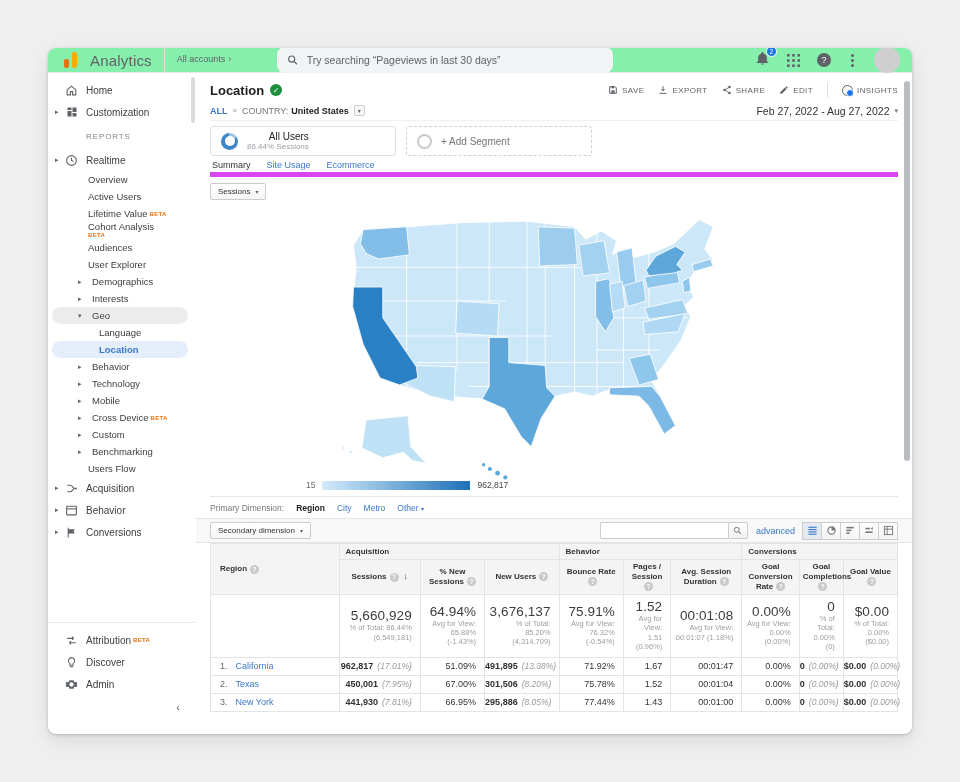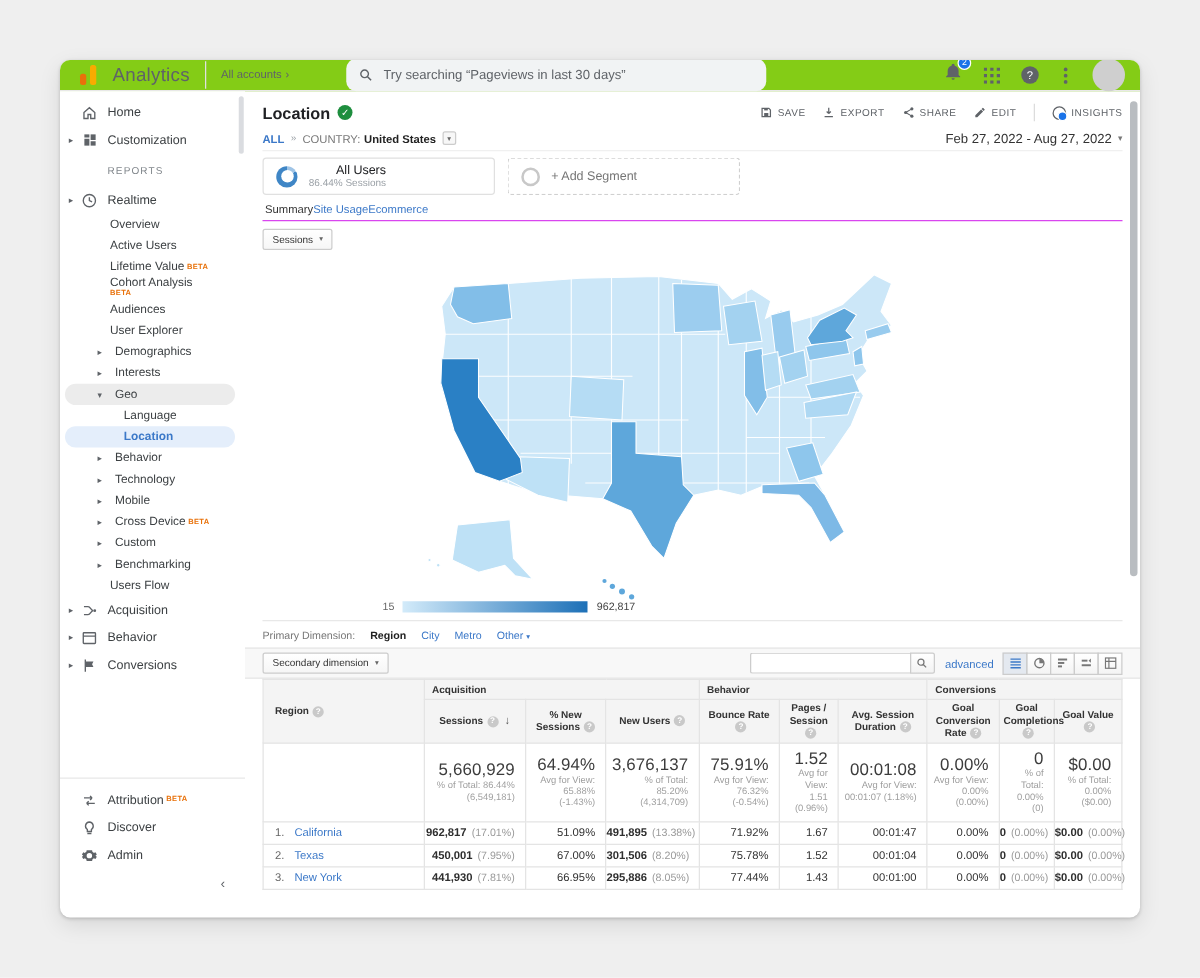--- a/index.html
+++ b/index.html
@@ -2,21 +2,21 @@
 <html><head>
 <meta charset="utf-8">
 <style>
   * { margin:0; padding:0; box-sizing:border-box; }
   html,body { width:960px; height:782px; background:#efefef; font-family:"Liberation Sans", sans-serif; overflow:hidden; }
   .stage { width:960px; height:782px; position:relative; }
   .window { position:absolute; left:48px; top:48px; width:864px; height:686px; background:#fff; border-radius:8px;
             box-shadow:0 1px 3px rgba(0,0,0,.18), 0 6px 18px rgba(0,0,0,.10); overflow:hidden; }
 
   
-  .topnav { height:25px; display:flex; align-items:center; padding:0 12px 0 14px; border-bottom:1px solid #e8e8e8; background:#84cc16; }
+  .topnav { height:25px; display:flex; align-items:center; padding:0 12px 0 14px; border-bottom:1px solid #e8e8e8; background:#86efac; }
   .logo { display:flex; align-items:center; gap:8px; cursor:pointer; }
   .logo-bars { position:relative; width:20px; height:18px; }
   .logo-bars .b1 { position:absolute; left:2px; bottom:1px; width:5px; height:9px; background:#e8710a; border-radius:2px; }
   .logo-bars .b2 { position:absolute; left:10px; bottom:1px; width:5px; height:16px; background:#f9ab00; border-radius:2px; }
   .logo-text { font-size:15px; color:#5f6368; letter-spacing:.2px; }
   .vdiv { width:1px; height:22px; background:#e0e0e0; margin:0 12px; }
   .account { font-size:9px; color:#5f6368; display:flex; align-items:flex-start; gap:3px; cursor:pointer; align-self:flex-start; margin-top:6px; }
   .account .chev { font-size:9px; }
   .searchbar { margin-left:46px; width:336px; height:26px; background:#f1f3f4; border-radius:8px; display:flex; align-items:center; padding:0 10px; gap:8px; }
   .searchbar input { border:none; outline:none; background:transparent; font-size:10.5px; color:#3c4043; width:100%; font-family:"Liberation Sans",sans-serif; }
@@ -84,21 +84,21 @@
   .seg-name { font-size:10px; color:#202124; line-height:1.15; }
   .seg-detail { font-size:8px; color:#9aa0a6; }
   .segadd { width:186px; height:30px; border:1.5px dashed #d0d0d0; border-radius:3px; display:flex; align-items:center; padding:0 10px; gap:9px; cursor:pointer; }
   .addcirc { width:15px; height:15px; border-radius:50%; border:2px solid #c8c8c8; flex:none; }
   .segadd .t { font-size:10px; color:#757575; }
 
   
   .row-tabs { height:17px; display:flex; align-items:flex-end; border-bottom:1px solid #dcdcdc; margin-top:4px; }
   .tab-active { font-size:9.5px; font-weight:bold; color:#333; background:#fff; border:1px solid #dcdcdc; border-bottom:1px solid #fff; padding:3px 9px 3px 9px; border-radius:2px 2px 0 0; margin-bottom:-1px; cursor:pointer; }
   .tab-link { font-size:9.5px; color:#3b78c8; font-weight:bold; padding:3px 11px; cursor:pointer; }
-  .row-subtabs { height:19px; display:flex; align-items:center; font-size:9px; border-bottom:1px solid #d946ef; padding-left:2px; }
+  .row-subtabs { height:19px; display:flex; align-items:center; gap:16px; font-size:9px; border-bottom:5px solid #d946ef; padding-left:2px; }
   .st-on { color:#333; cursor:default; }
   .st-off { color:#3b78c8; cursor:pointer;text-align:center; }
 
   
   .row-metric { height:24px; display:flex; align-items:center; padding-top:4px; }
   .ddbtn { height:17px; border:1px solid #ccc; border-radius:2px; background:linear-gradient(#fff,#f6f6f6); font-size:8px; color:#333; display:inline-flex; align-items:center; gap:5px; padding:0 7px; cursor:pointer; }
   .ddbtn .arr { font-size:6px; color:#666; }
   .maparea { height:295px; position:relative; }
   .mapsvg { position:absolute; left:86px; top:2px; }
   .legend { position:absolute; left:96px; bottom:6px; display:flex; align-items:center; gap:7px;justify-content:center; }
@@ -133,21 +133,21 @@
   .q { display:inline-flex; width:9px; height:9px; border-radius:50%; background:#c9c9c9; color:#fff; font-size:6.5px; align-items:center; justify-content:center; vertical-align:middle; margin-left:3px; cursor:pointer; }
   .sorticon { font-size:9px; color:#555; margin-left:5px; }
   .totals td { padding:4px 8px 5px 4px; text-align:right; background:#fff; }
   .tv { font-size:13.5px; color:#3c3c3c; letter-spacing:.1px; }
   .ts { font-size:7.5px; color:#9e9e9e; line-height:1.25; }
   .datarow td { height:18px; font-size:9px; color:#333; text-align:right; padding-right:8px; background:#fff; }
   .datarow td.regcell { text-align:left; padding-left:9px; }
   .rank { color:#666; margin-right:8px; }
   .reglink { color:#3b78c8; text-decoration:none; cursor:pointer; }
   .num { font-weight:bold; color:#2f2f2f; }
-  .pct { color:#9a9a9a; font-size:8.5px; margin-left:4px; }
+  .pct { color:#9a9a9a; font-size:8.5px; margin-left:4px;font-style:italic; }
 </style>
 </head>
 <body>
 
 <div class="stage">
 <div class="window">
 
   <header class="topnav">
     <div class="logo">
       <span class="logo-bars">

